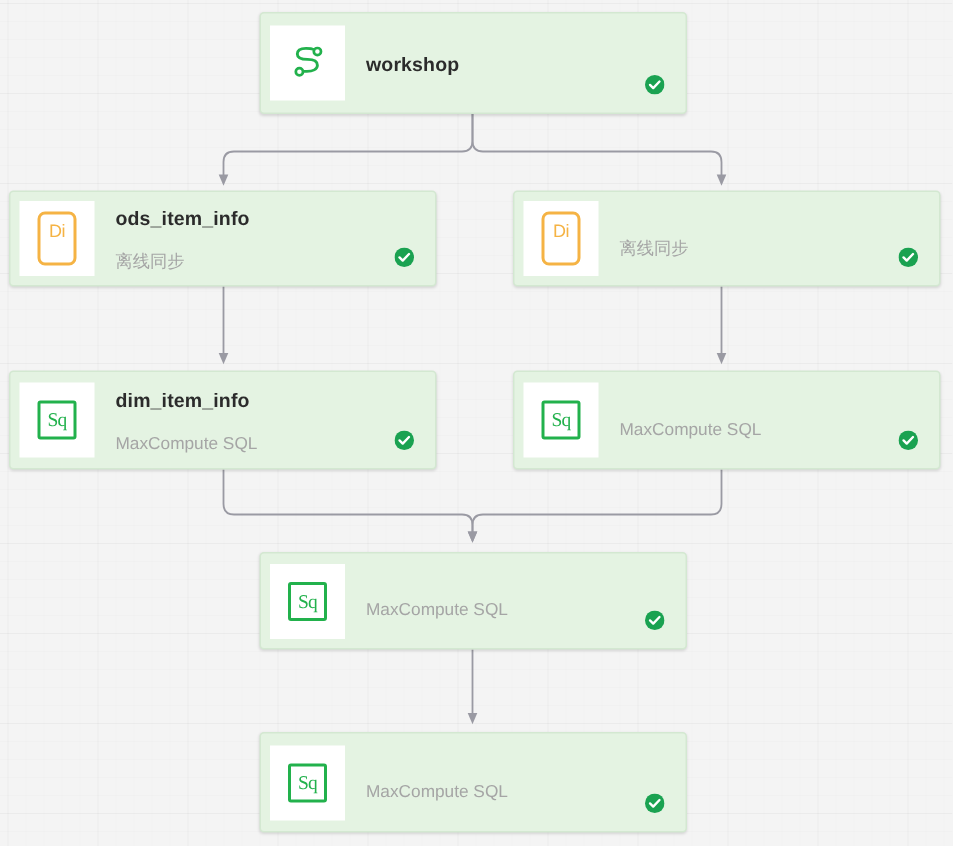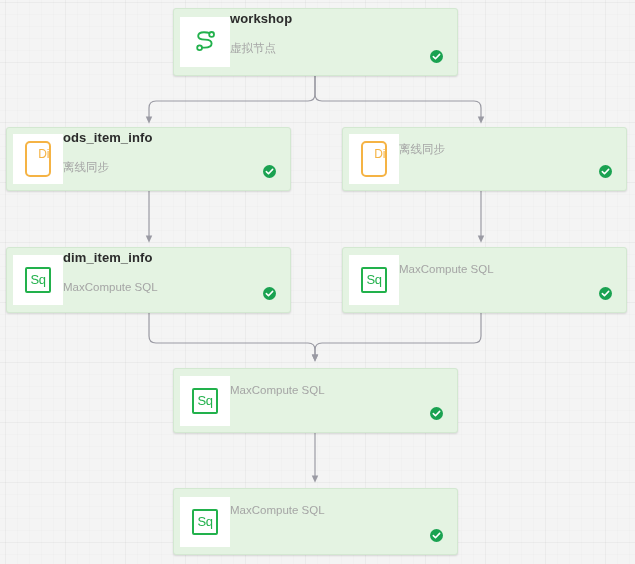--- a/index.html
+++ b/index.html
@@ -58,23 +58,24 @@
     background: #ffffff;
     display: flex;
     align-items: center;
     justify-content: center;
   }
 
   .node-body {
     flex: 1 1 auto;
     height: 100%;
     position: relative;
+    padding-left: 14px;
     display: flex;
     flex-direction: column;
-    justify-content: flex-start;
+    justify-content: center;
   }
 
   .node-title {
     font-size: 13px;
     font-weight: bold;
     color: #2b2b2b;
     letter-spacing: 0.1px;
     line-height: 16px;
     margin-top: 2px;
   }
@@ -96,37 +97,37 @@
 
   
   .icon-sq {
     width: 26px;
     height: 26px;
     box-sizing: border-box;
     border: 2px solid #22b14c;
     border-radius: 2px;
     color: #22b14c;
     font-size: 13px;
-    font-family: Liberation Sans, sans-serif;
+    font-family: Liberation Serif, serif;
     line-height: 22px;
     text-align: center;
     letter-spacing: -0.5px;
   }
 
   .icon-di {
     width: 26px;
     height: 36px;
     box-sizing: border-box;
     border: 2px solid #f5b344;
     border-radius: 5px;
     color: #f5b344;
     font-size: 12px;
     font-family: "Liberation Sans", sans-serif;
     line-height: 22px;
-    text-align: right;
+    text-align: center;
     letter-spacing: -0.3px;
   }
 </style>
 </head>
 <body>
 
 <div id="canvas">
 
   <svg id="edges" viewBox="0 0 635 564" width="635" height="564">
     <defs>
@@ -157,21 +158,20 @@
     <div class="node-iconbox">
       <svg width="30" height="30" viewBox="0 0 30 30">
         <path d="M21,8 C21,5.5 17.5,5.2 14,5.2 C10.5,5.2 8.2,6.6 8.2,9 C8.2,11.5 11,12.6 15,12.6
                  C19,12.6 21.6,14 21.6,16.5 C21.6,19.2 18.4,20.6 14.6,20.6 L11,20.6" fill="none" stroke="#22b14c" stroke-width="1.9" stroke-linecap="round"></path>
         <circle cx="21.6" cy="7.4" r="2.4" fill="#ffffff" stroke="#22b14c" stroke-width="1.8"></circle>
         <circle cx="9.6" cy="20.8" r="2.4" fill="#ffffff" stroke="#22b14c" stroke-width="1.8"></circle>
       </svg>
     </div>
     <div class="node-body">
       <div class="node-title">workshop</div>
-      <div class="node-subtitle">虚拟节点</div>
       <svg class="node-status" viewBox="0 0 14 14">
         <circle cx="7" cy="7" r="7" fill="#1aa251"></circle>
         <path d="M3.6,7.1 L5.9,9.4 L10.4,4.7" fill="none" stroke="#ffffff" stroke-width="1.7" stroke-linecap="round" stroke-linejoin="round"></path>
       </svg>
     </div>
   </div>
 
   <div class="node" style="left:6px; top:127px; width:285px; height:64px;">
     <div class="node-iconbox">
       <div class="icon-di">Di</div>

